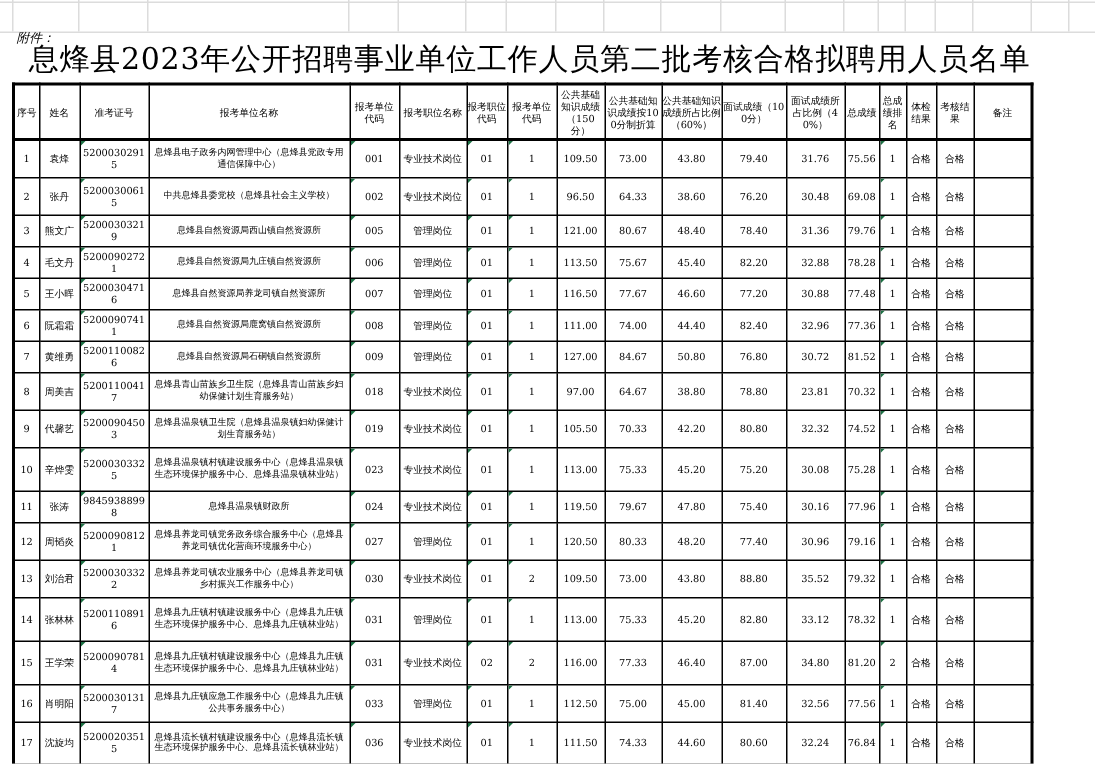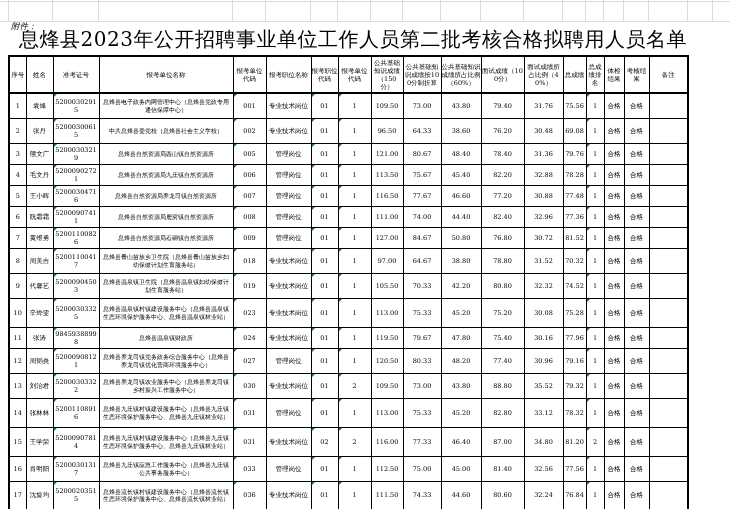--- a/index.html
+++ b/index.html
@@ -263,21 +263,21 @@
         <td class="flag">52001100417</td>
         <td class="unitname">息烽县青山苗族乡卫生院（息烽县青山苗族乡妇幼保健计划生育服务站）</td>
         <td class="flag">018</td>
         <td>专业技术岗位</td>
         <td class="flag">01</td>
         <td class="flag">1</td>
         <td>97.00</td>
         <td>64.67</td>
         <td>38.80</td>
         <td>78.80</td>
-        <td>31.52</td>
+        <td>23.81</td>
         <td>70.32</td>
         <td class="flag">1</td>
         <td>合格</td>
         <td>合格</td>
         <td></td>
       </tr>
       <tr style="height: 25px;">
         <td>9</td>
         <td>代馨艺</td>
         <td class="flag">52000904503</td>

